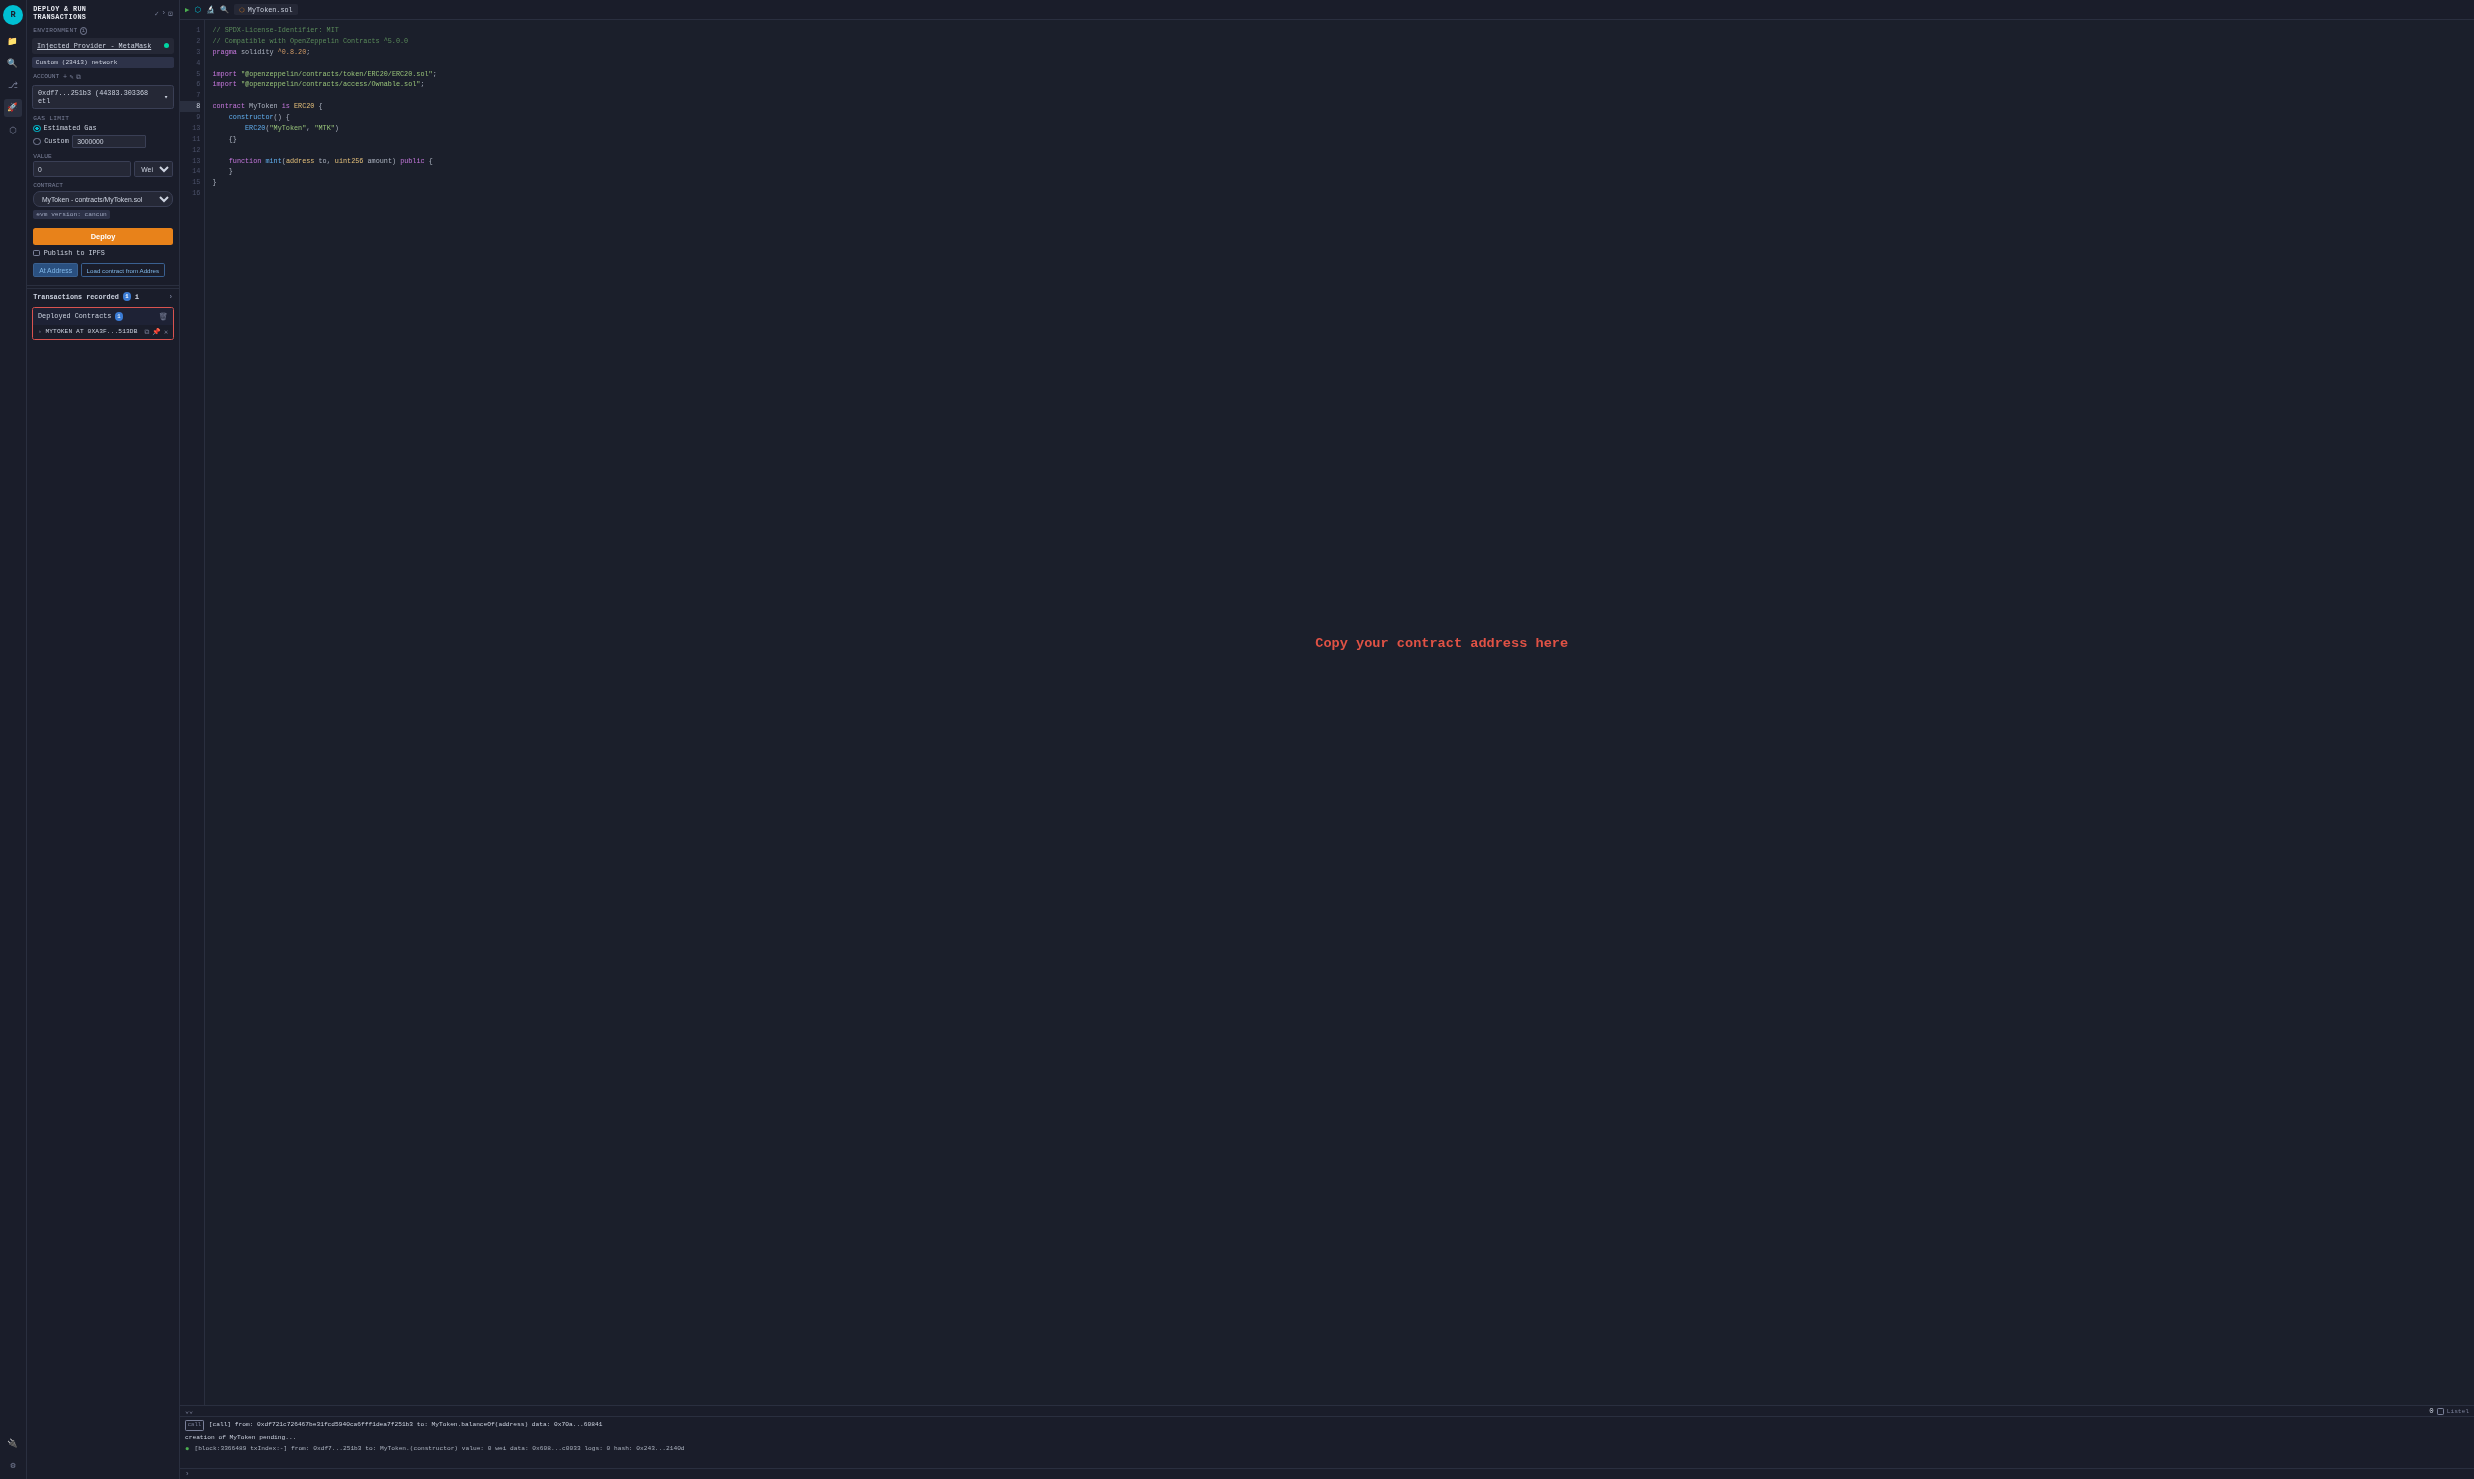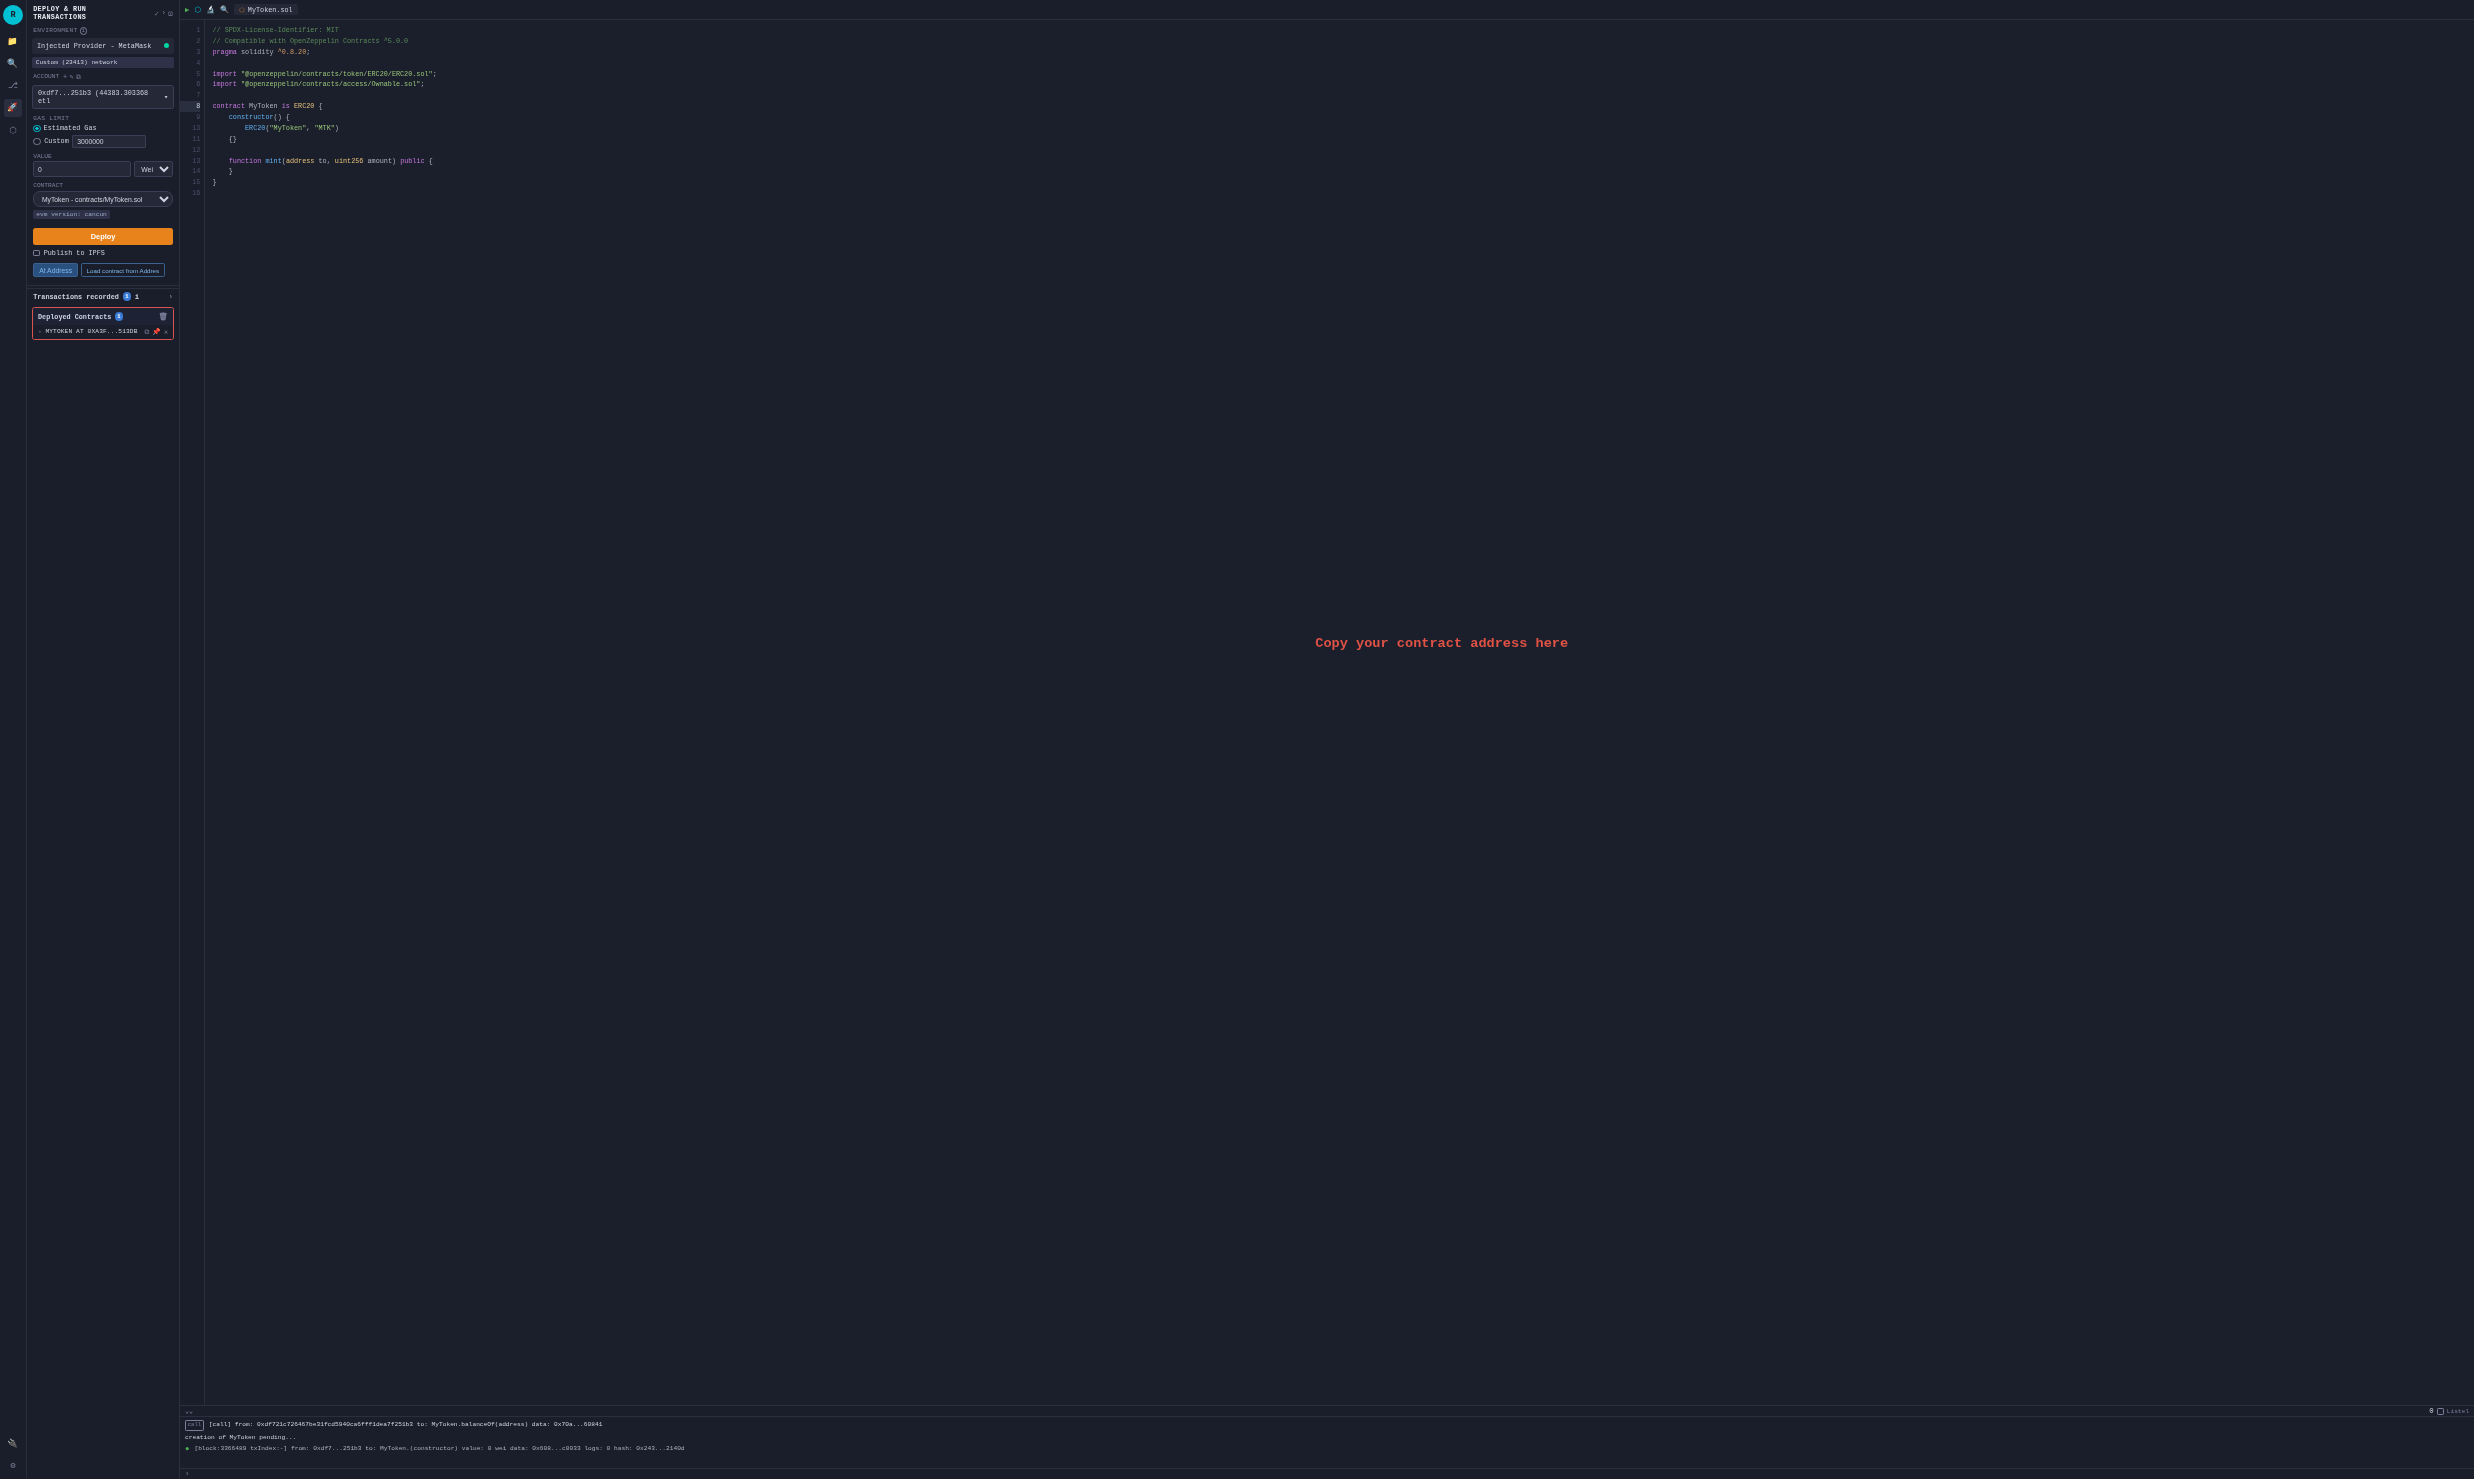--- a/index.html
+++ b/index.html
@@ -116,20 +116,21 @@
 
     
     .provider-row {
       margin: 2.5px 5px;
       background: #252836;
       border-radius: 2.5px;
       padding: 3.7px 5px;
       display: flex;
       align-items: center;
       justify-content: space-between;
+      text-decoration: underline;
     }
     .provider-text {
       font-size: 6.8px;
       color: #cdd3e0;
     }
     .provider-dot {
       width: 5px;
       height: 5px;
       background: #00d6a3;
       border-radius: 50%;
@@ -382,25 +383,24 @@
 
     
     .deployed-section {
       border: 1.2px solid #d9534f;
       border-radius: 2.5px;
       margin: 2.5px 5px;
     }
     .deployed-header {
       padding: 3.7px 5px;
       display: flex;
-      align-items: flex-end;
+      align-items: flex-start;
       justify-content: space-between;
       background: #1e2235;
       border-radius: 1.8px 1.8px 0 0;
-      font-weight: bold;
     }
     .deployed-title {
       font-size: 6.8px;
       color: #cdd3e0;
       display: flex;
       align-items: center;
       gap: 3.1px;
     }
     .deployed-count {
       background: #3a7bd5;

